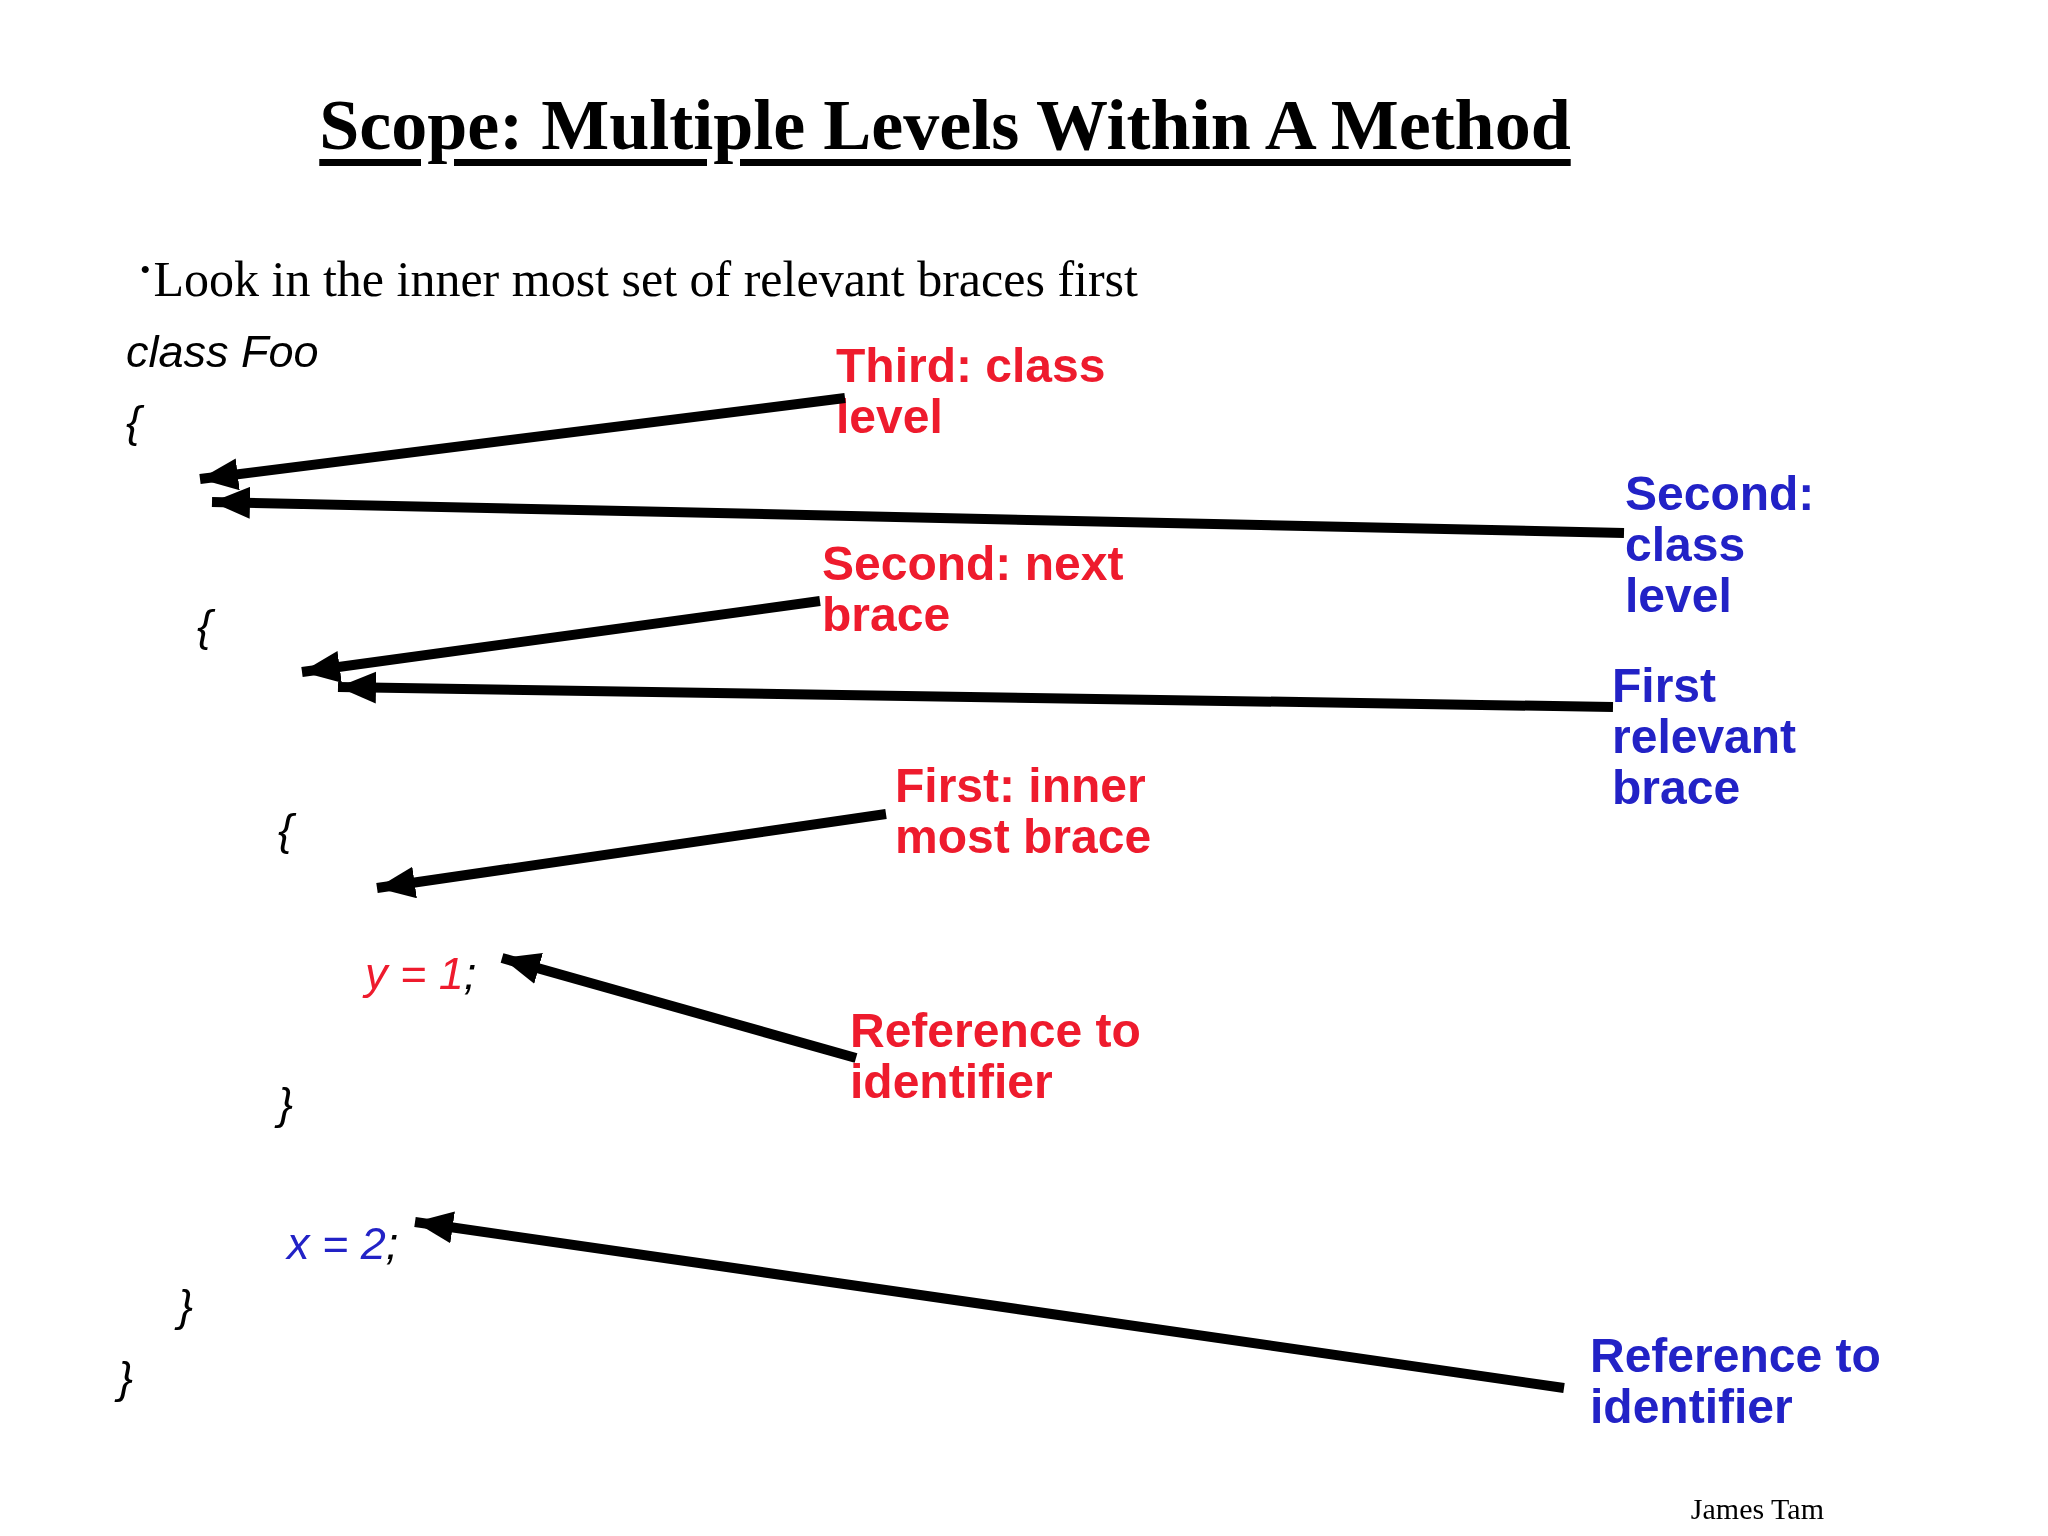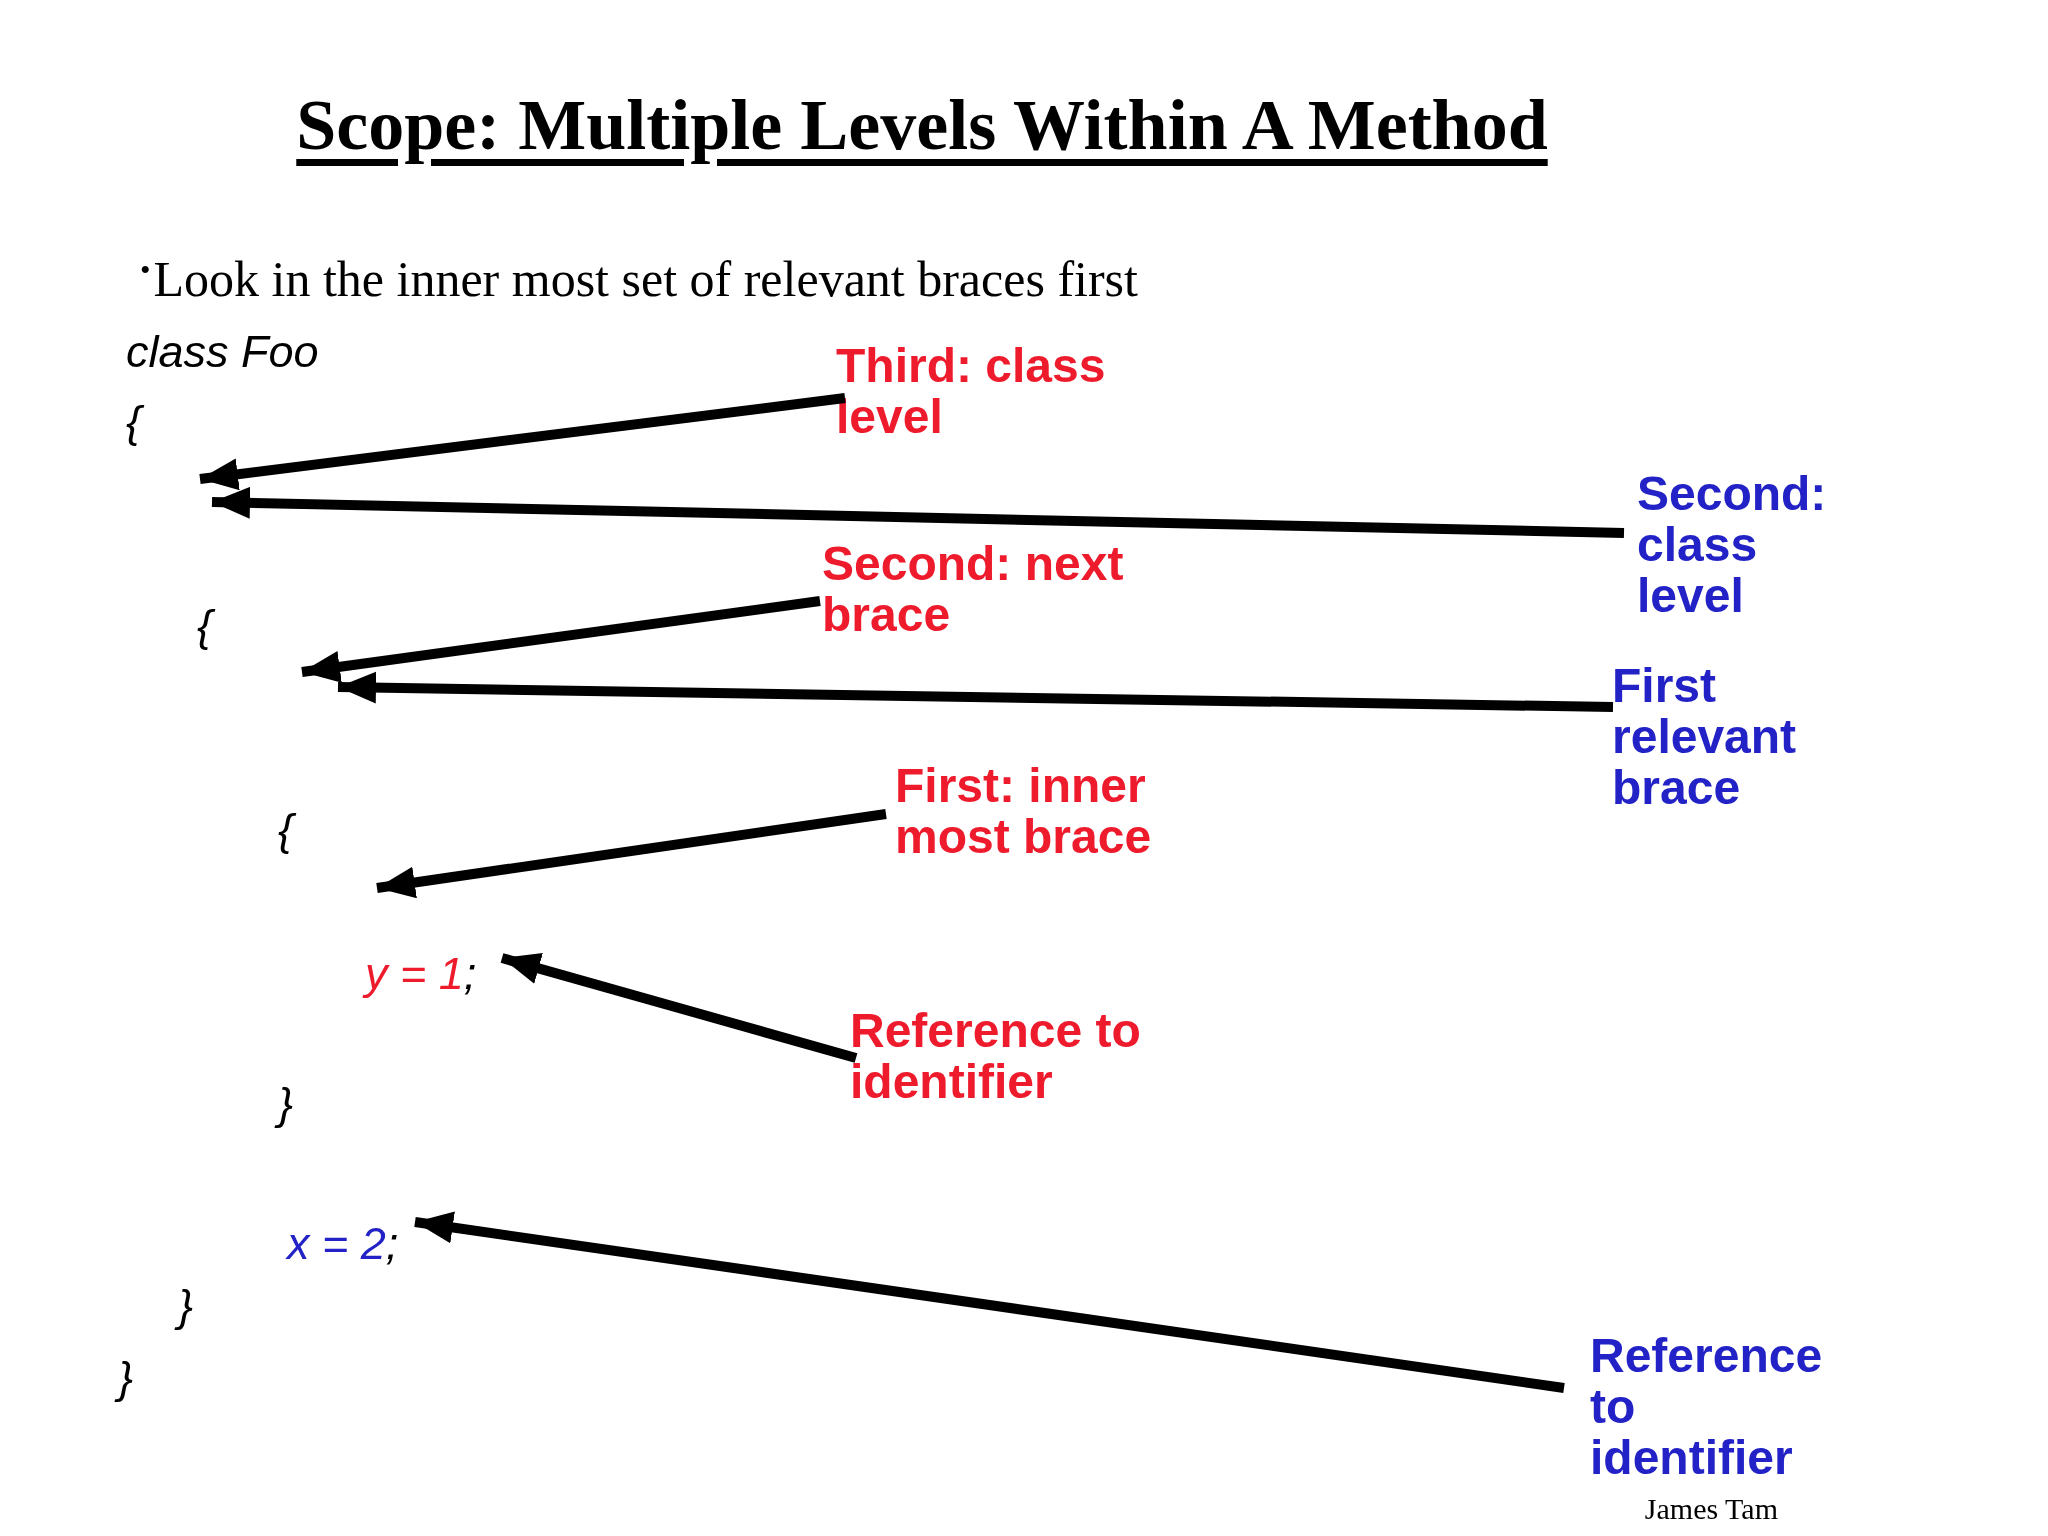--- a/index.html
+++ b/index.html
@@ -2,20 +2,21 @@
 <html><head>
 <meta charset="utf-8">
 <style>
   html,body{margin:0;padding:0;background:#ffffff;}
   .slide{
     position:relative;
     width:1844px;height:1536px;
     background:#ffffff;
     overflow:hidden;
     font-family:"Liberation Sans", sans-serif;
+    padding-left:46px;
   }
   .title{
     position:absolute;top:84px;left:0;right:0;
     text-align:center;
     font-family:"Liberation Serif", serif;
     font-size:72px;font-weight:bold;
     text-decoration:underline;
     text-underline-offset:10px;
     color:#000;
     white-space:nowrap;
@@ -47,21 +48,21 @@
   .c9{left:287px;top:1216px;}  
   .c10{left:178px;top:1278px;} 
   .c11{left:118px;top:1350px;} 
   .ann{
     position:absolute;
     font-family:"Liberation Sans", sans-serif;
     font-size:48px;font-weight:bold;line-height:51px;
     white-space:pre-line;
   }
   .a-third{left:836px;top:340px;}
-  .a-secondclass{left:1625px;top:468px;margin-left:12px;}
+  .a-secondclass{left:1625px;top:468px;}
   .a-secondnext{left:822px;top:538px;}
   .a-firstrelevant{left:1612px;top:648px;}
   .a-firstinner{left:895px;top:760px;}
   .a-refy{left:850px;top:1005px;}
   .a-refx{left:1590px;top:1330px;}
   .footer{
     position:absolute;right:66px;top:1492px;
     font-family:"Liberation Serif", serif;
     font-size:30px;color:#000;white-space:nowrap;
   }

